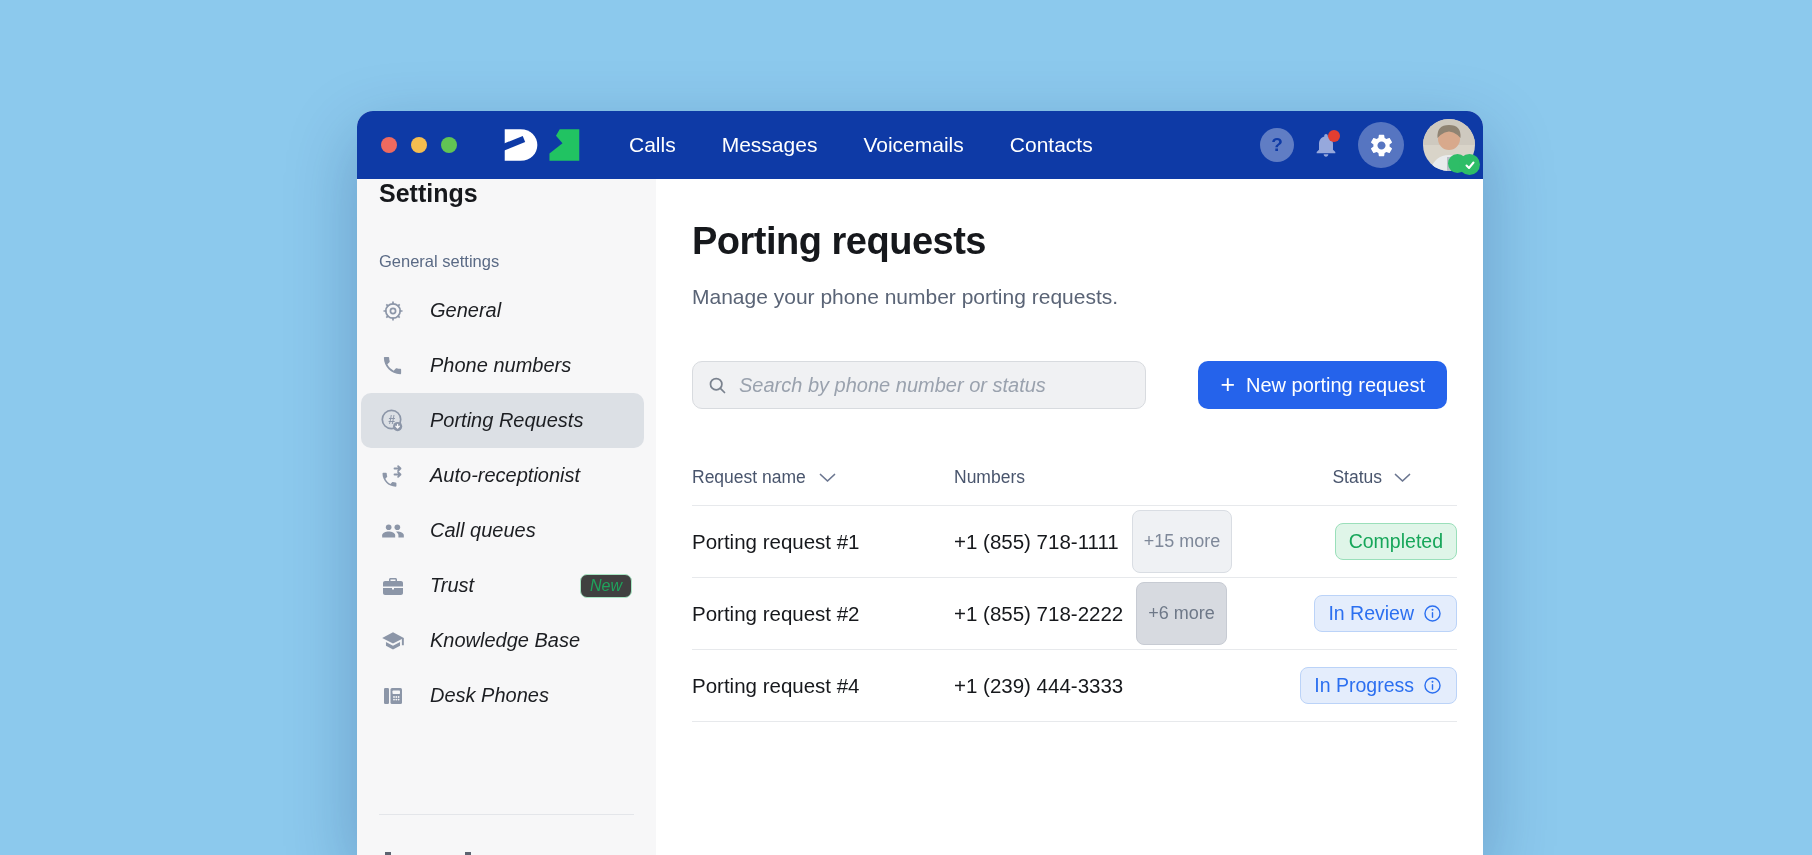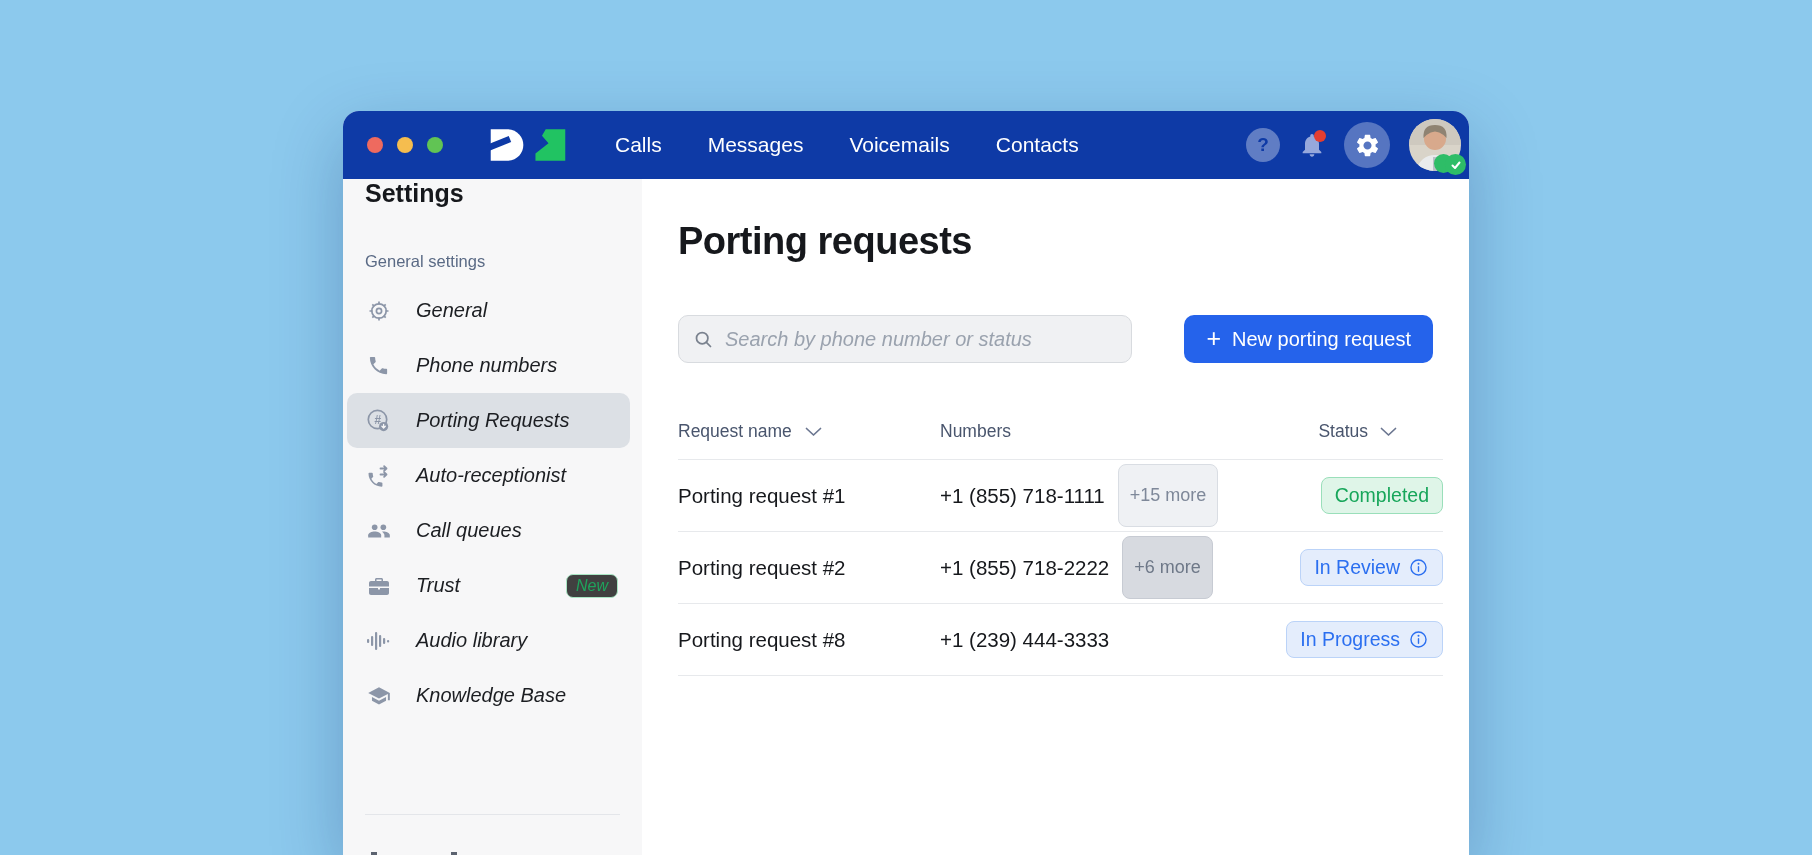--- a/index.html
+++ b/index.html
@@ -3,21 +3,21 @@
 <meta charset="utf-8">
 <style>
   * { margin:0; padding:0; box-sizing:border-box; }
   html,body { width:1812px; height:855px; overflow:hidden; }
   body {
     background:#8CC9ED;
     font-family:"Liberation Sans", sans-serif;
     position:relative;
   }
   .window {
-    position:absolute; left:343px; top:111px; width:1126px; height:744px;
+    position:absolute; left:357px; top:111px; width:1126px; height:744px;
     border-radius:16px 16px 0 0; overflow:hidden;
     box-shadow:0 24px 70px rgba(10,40,100,.28);
     display:flex; flex-direction:column; background:#fff;
   }
   
   .topbar {
     height:68px; flex:0 0 68px; background:#0E3AA6;
     display:flex; align-items:center; padding:0 8px 0 24px;
   }
   .traffic { display:flex; gap:14px; margin-right:44px; }
@@ -259,55 +259,61 @@
           <span class="icon">
             <svg width="24" height="24" viewBox="0 0 24 24" fill="currentColor">
               <path d="M20 7h-4V5.5C16 4.7 15.3 4 14.5 4h-5C8.7 4 8 4.7 8 5.5V7H4C2.9 7 2 7.9 2 9v3.5h20V9c0-1.1-.9-2-2-2zM9.5 5.5h5V7h-5V5.5z"></path>
               <path d="M2 14v5c0 1.1.9 2 2 2h16c1.1 0 2-.9 2-2v-5h-9v1.5h-2V14H2z"></path>
             </svg>
           </span>
           <span class="lbl">Trust</span>
           <span class="badge-new">New</span>
         </div>
 
-        <div class="nav-item">
-          <span class="icon">
-            <svg width="26" height="26" viewBox="0 0 26 26" fill="currentColor">
-              <rect x="1" y="11" width="2.2" height="4" rx="1"></rect>
-              <rect x="5" y="8" width="2.2" height="10" rx="1"></rect>
-              <rect x="9" y="4" width="2.2" height="18" rx="1"></rect>
-              <rect x="13" y="7" width="2.2" height="12" rx="1"></rect>
-              <rect x="17" y="10" width="2.2" height="6" rx="1"></rect>
-              <rect x="21" y="12" width="2.2" height="2.5" rx="1"></rect>
-            </svg>
-          </span>
-          <span class="lbl">Audio library</span>
-        </div>
 
         <div class="nav-item">
           <span class="icon">
             <svg width="26" height="26" viewBox="0 0 24 24" fill="currentColor">
               <path d="M12 4 2 9.2l10 5.2 8.2-4.3V16h1.8V9.2L12 4z"></path>
               <path d="M5.5 12.9v3.5L12 19.8l6.5-3.4v-3.5L12 16.3l-6.5-3.4z"></path>
             </svg>
           </span>
           <span class="lbl">Knowledge Base</span>
         </div>
 
+        <div class="nav-item">
+          <span class="icon">
+            <svg width="24" height="24" viewBox="0 0 24 24" fill="currentColor">
+              <rect x="3" y="4" width="5" height="16" rx="1.2"></rect>
+              <rect x="9.5" y="4" width="11.5" height="16" rx="1.5"></rect>
+              <rect x="11.5" y="6.5" width="7.5" height="3.5" rx="0.8" fill="#F7F7F8"></rect>
+              <g fill="#F7F7F8">
+                <circle cx="13" cy="13" r="0.9"></circle>
+                  <circle cx="15.3" cy="13" r="0.9"></circle>
+                  <circle cx="17.6" cy="13" r="0.9"></circle>
+                <circle cx="13" cy="15.6" r="0.9"></circle>
+                  <circle cx="15.3" cy="15.6" r="0.9"></circle>
+                  <circle cx="17.6" cy="15.6" r="0.9"></circle>
+              </g>
+            </svg>
+          </span>
+          <span class="lbl">Desk Phones</span>
+        </div>
       </nav>
 
       <div class="sidebar-divider"></div>
       <div class="clip-peek">
           <span></span>
           <span></span>
         </div>
     </aside>
 
     <main class="main">
       <h2 class="page-title">Porting requests</h2>
+      <p class="subtitle">Manage your phone number porting requests.</p>
 
       <div class="actions-row">
         <div class="search">
           <svg width="21" height="21" viewBox="0 0 24 24" fill="none" stroke="#7A828E" stroke-width="2">
             <circle cx="10.5" cy="10.5" r="6.5"></circle>
               <path d="M15.3 15.3 L20 20" stroke-linecap="round"></path>
           </svg>
           <input placeholder="Search by phone number or status" style="">
         </div>
         <button class="btn-primary">
@@ -364,21 +370,21 @@
               <svg width="21" height="21" viewBox="0 0 24 24" fill="none" stroke="currentColor" stroke-width="1.6">
                 <circle cx="12" cy="12" r="8.6"></circle>
                   <line x1="12" y1="11" x2="12" y2="16.4" stroke-linecap="round"></line>
                   <circle cx="12" cy="7.8" r="1.15" fill="currentColor" stroke="none"></circle>
               </svg>
             </span>
           </div>
         </div>
 
         <div class="trow">
-          <div class="cell-name">Porting request #8</div>
+          <div class="cell-name">Porting request #4</div>
           <div class="cell-numbers">
             <span>+1 (239) 444-3333</span>
           </div>
           <div class="cell-status">
             <span class="status info">
               <span>In Progress</span>
               <svg width="21" height="21" viewBox="0 0 24 24" fill="none" stroke="currentColor" stroke-width="1.6">
                 <circle cx="12" cy="12" r="8.6"></circle>
                   <line x1="12" y1="11" x2="12" y2="16.4" stroke-linecap="round"></line>
                   <circle cx="12" cy="7.8" r="1.15" fill="currentColor" stroke="none"></circle>

